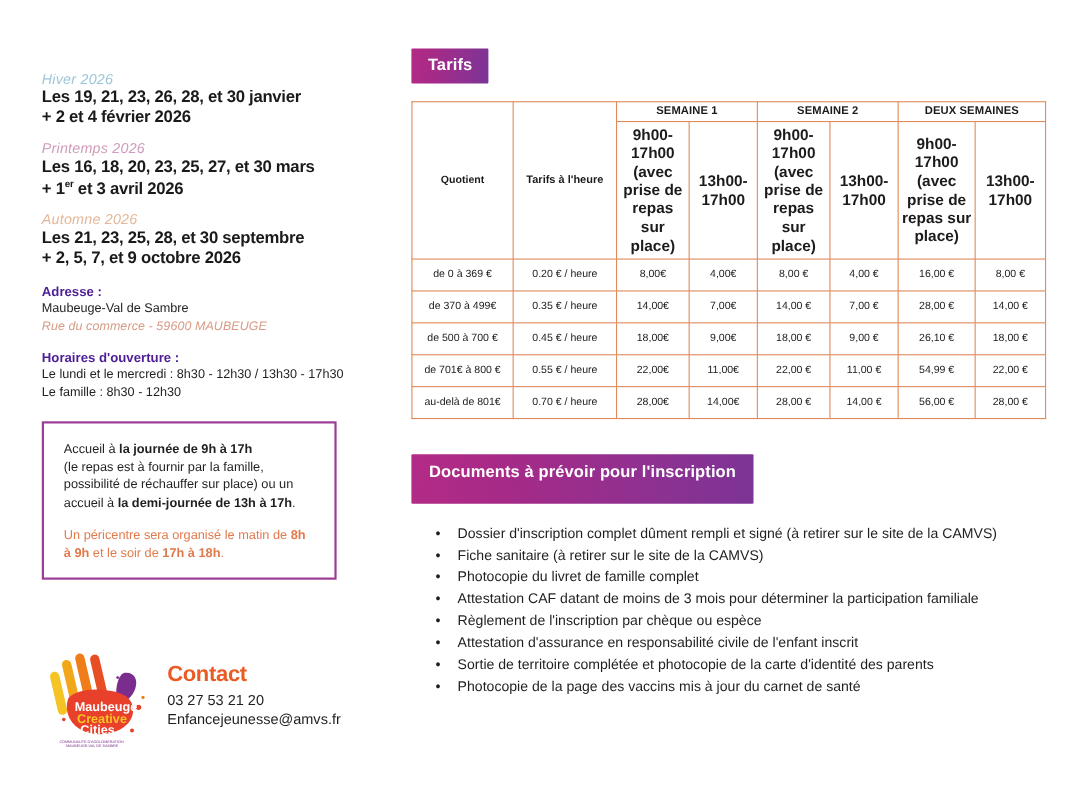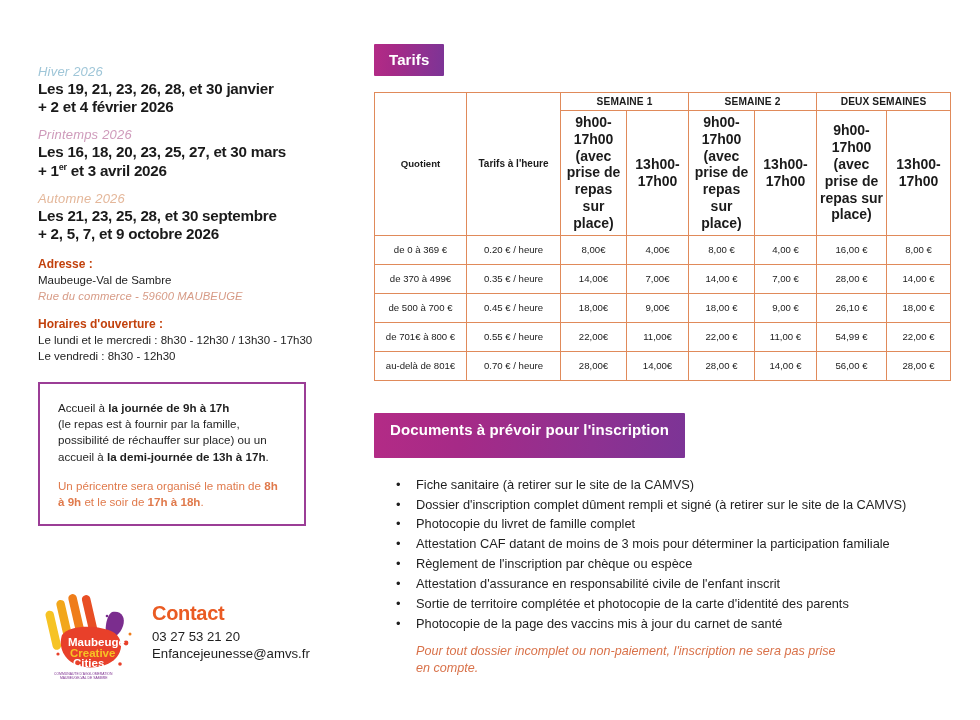--- a/index.html
+++ b/index.html
@@ -56,21 +56,21 @@
     line-height: 1.2;
     margin: 0 0 11px 2px;
     letter-spacing: -0.25px;
     color: #1a1a1a;
   }
   .season-dates sup { font-size: 9px; vertical-align: super; }
 
   .block-first { margin-top: 20px; }
 
   .sub-head {
-    color: #c2410c;
+    color: #4c1d95;
     font-weight: bold;
     font-size: 12px;
     margin: 0 0 2px 2px;
   }
   .sub-line {
     font-size: 11.5px;
     line-height: 1.35;
     margin: 0 0 0 2px;
     color: #232323;
   }
@@ -235,21 +235,21 @@
   <div id="adresse-block">
     <div class="sub-head">Adresse :</div>
     <div class="sub-line">Maubeuge-Val de Sambre</div>
     <div class="sub-line-italic">Rue du commerce - 59600 MAUBEUGE</div>
   </div>
 
   
   <div id="horaires-block">
     <div class="sub-head">Horaires d'ouverture :</div>
     <div class="sub-line">Le lundi et le mercredi : 8h30 - 12h30 / 13h30 - 17h30</div>
-    <div class="sub-line">Le vendredi : 8h30 - 12h30</div>
+    <div class="sub-line">Le famille : 8h30 - 12h30</div>
   </div>
 
   
   <div id="accueil-box">
     <p>
       <span>Accueil à </span><b>la journée de 9h à 17h</b><br>
       <span>(le repas est à fournir par la famille,</span><br>
       <span>possibilité de réchauffer sur place) ou un</span><br>
       <span>accueil à </span><b>la demi-journée de 13h à 17h</b><span>.</span>
     </p>
@@ -378,24 +378,23 @@
         <td>28,00 €</td>
       </tr>
     </tbody>
   </table>
 
   <div id="documents-banner-wrap">
     <div class="banner" id="documents-banner">Documents à prévoir pour l'inscription</div>
   </div>
 
   <ul id="documents-list">
+    <li>Dossier d'inscription complet dûment rempli et signé (à retirer sur le site de la CAMVS)</li>
     <li>Fiche sanitaire (à retirer sur le site de la CAMVS)</li>
-    <li>Dossier d'inscription complet dûment rempli et signé (à retirer sur le site de la CAMVS)</li>
     <li>Photocopie du livret de famille complet</li>
     <li>Attestation CAF datant de moins de 3 mois pour déterminer la participation familiale</li>
     <li>Règlement de l'inscription par chèque ou espèce</li>
     <li>Attestation d'assurance en responsabilité civile de l'enfant inscrit</li>
     <li>Sortie de territoire complétée et photocopie de la carte d'identité des parents</li>
     <li>Photocopie de la page des vaccins mis à jour du carnet de santé</li>
   </ul>
 
-  <div id="documents-note">Pour tout dossier incomplet ou non-paiement, l'inscription ne sera pas prise en compte.</div>
 </div>
 
 </body></html>

